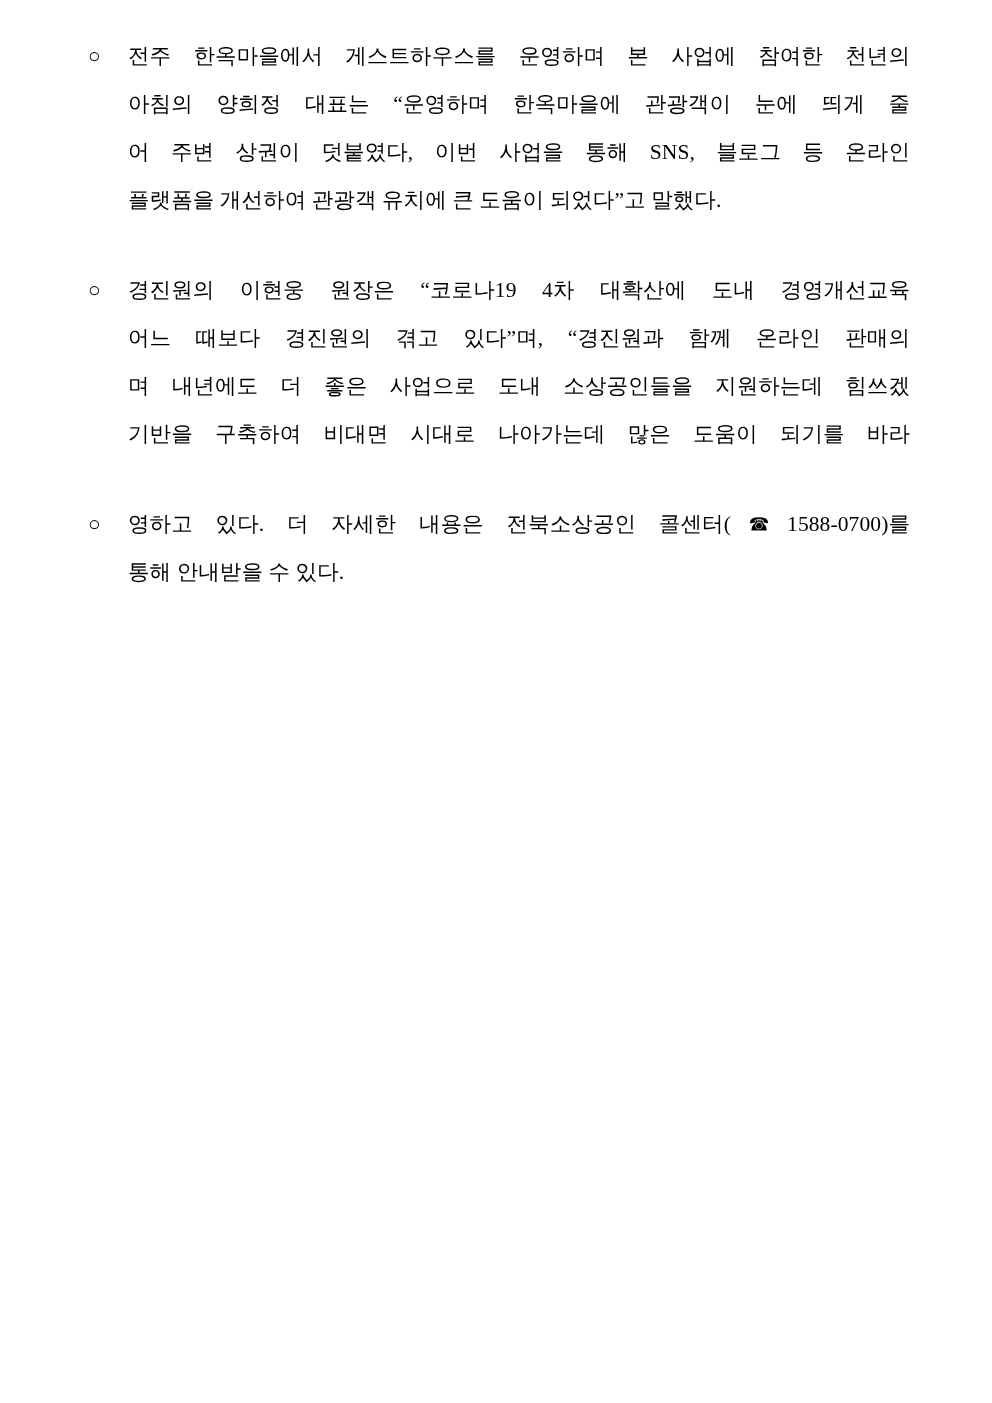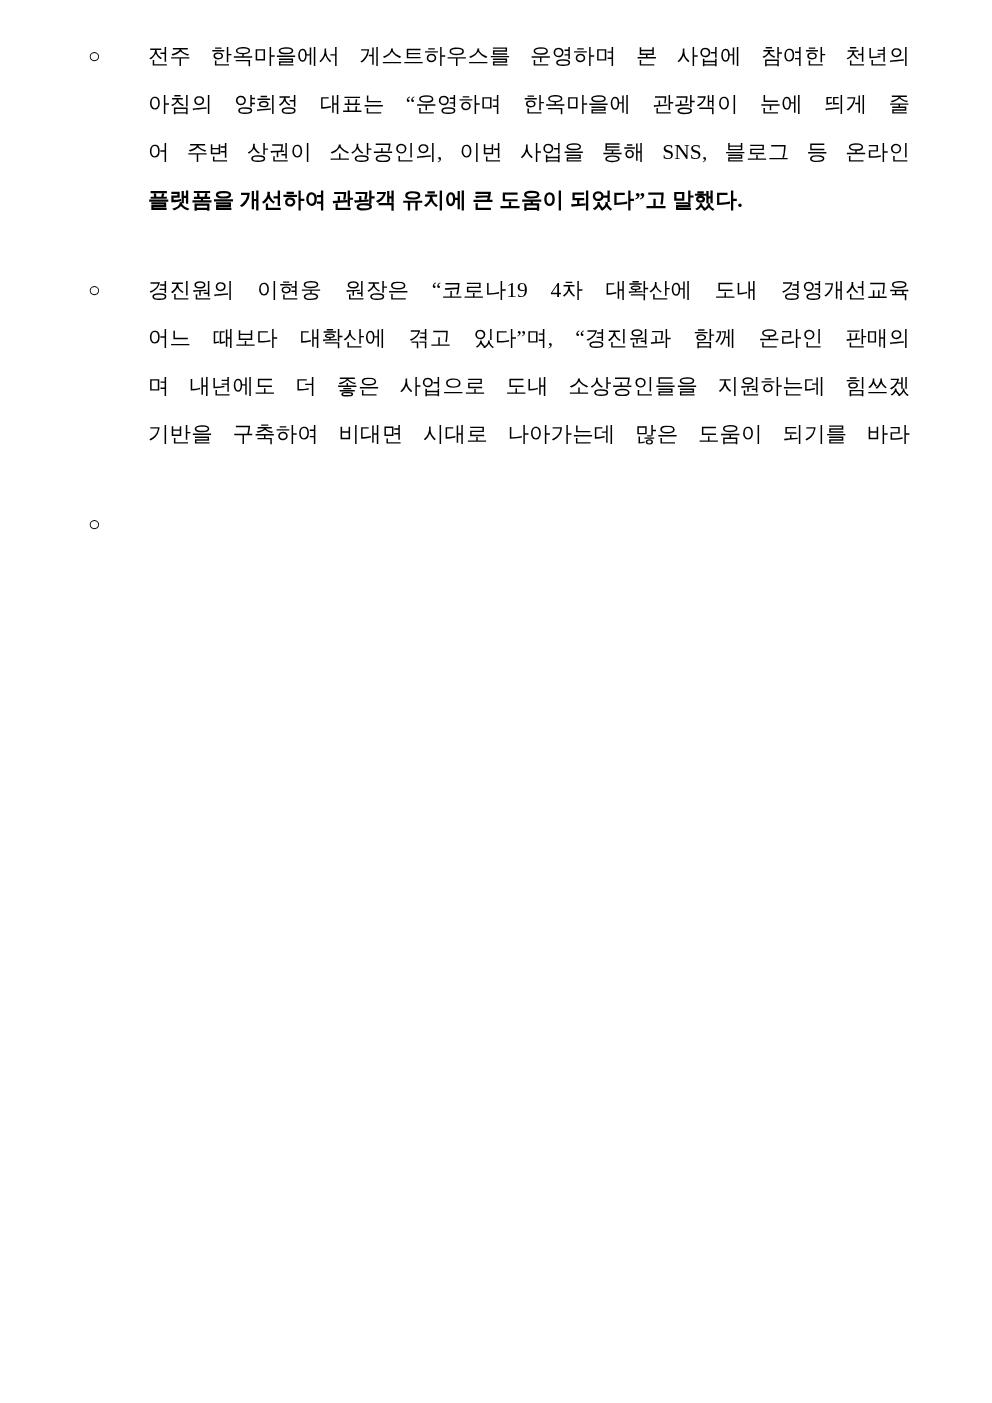--- a/index.html
+++ b/index.html
@@ -45,53 +45,53 @@
     text-align: justify;
     text-justify: inter-character;
     word-break: keep-all;
     letter-spacing: 0.1px;
   }
   .ptext .line {
     display: block;
     text-align: justify;
     text-align-last: justify;
     white-space: nowrap;
-    margin-left: 20px;
   }
   .ptext .line.last {
     text-align-last: left;
-    font-weight: bold;
   }
 </style>
 </head>
 <body>
 
 <div class="page">
   <div class="content">
 
     <div class="para">
       <div class="bullet">○</div>
       <div class="ptext">
         <span class="line">전주 한옥마을에서 게스트하우스를 운영하며 본 사업에 참여한 천년의</span>
         <span class="line">아침의 양희정 대표는 “운영하며 한옥마을에 관광객이 눈에 띄게 줄</span>
-        <span class="line">어 주변 상권이 소상공인의, 이번 사업을 통해 SNS, 블로그 등 온라인</span>
+        <span class="line">어 주변 상권이 덧붙였다, 이번 사업을 통해 SNS, 블로그 등 온라인</span>
         <span class="line last">플랫폼을 개선하여 관광객 유치에 큰 도움이 되었다”고 말했다.</span>
       </div>
     </div>
 
     <div class="para">
       <div class="bullet">○</div>
       <div class="ptext">
         <span class="line">경진원의 이현웅 원장은 “코로나19 4차 대확산에 도내 경영개선교육</span>
-        <span class="line">어느 때보다 대확산에 겪고 있다”며, “경진원과 함께 온라인 판매의</span>
+        <span class="line">어느 때보다 경진원의 겪고 있다”며, “경진원과 함께 온라인 판매의</span>
         <span class="line">며 내년에도 더 좋은 사업으로 도내 소상공인들을 지원하는데 힘쓰겠</span>
         <span class="line">기반을 구축하여 비대면 시대로 나아가는데 많은 도움이 되기를 바라</span>
       </div>
     </div>
 
     <div class="para">
       <div class="bullet">○</div>
       <div class="ptext">
+        <span class="line">영하고 있다. 더 자세한 내용은 전북소상공인 콜센터(☎1588-0700)를</span>
+        <span class="line last">통해 안내받을 수 있다.</span>
       </div>
     </div>
 
   </div>
 </div>
 
 </body></html>

